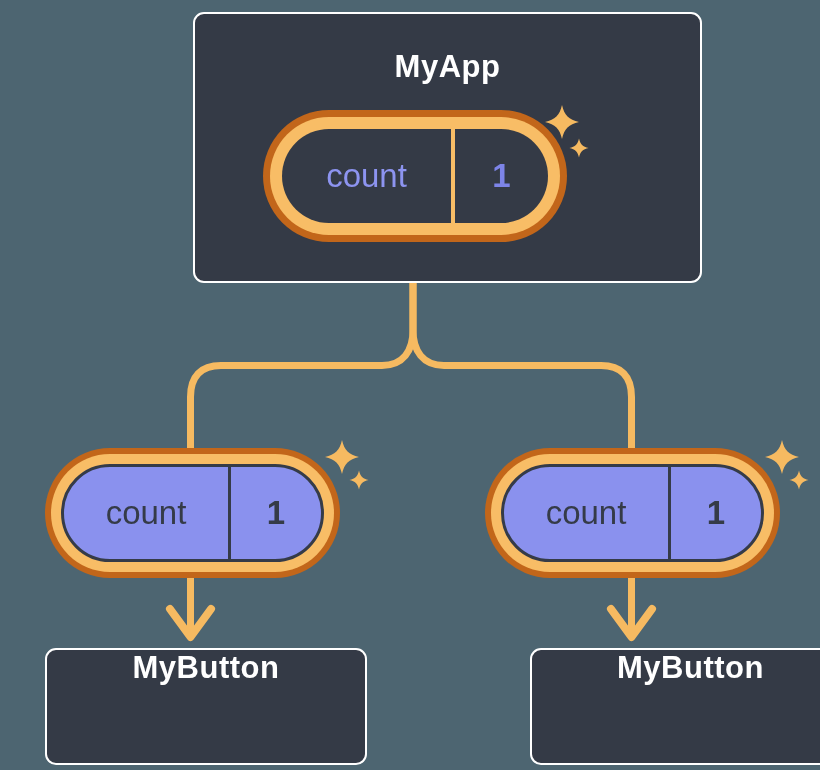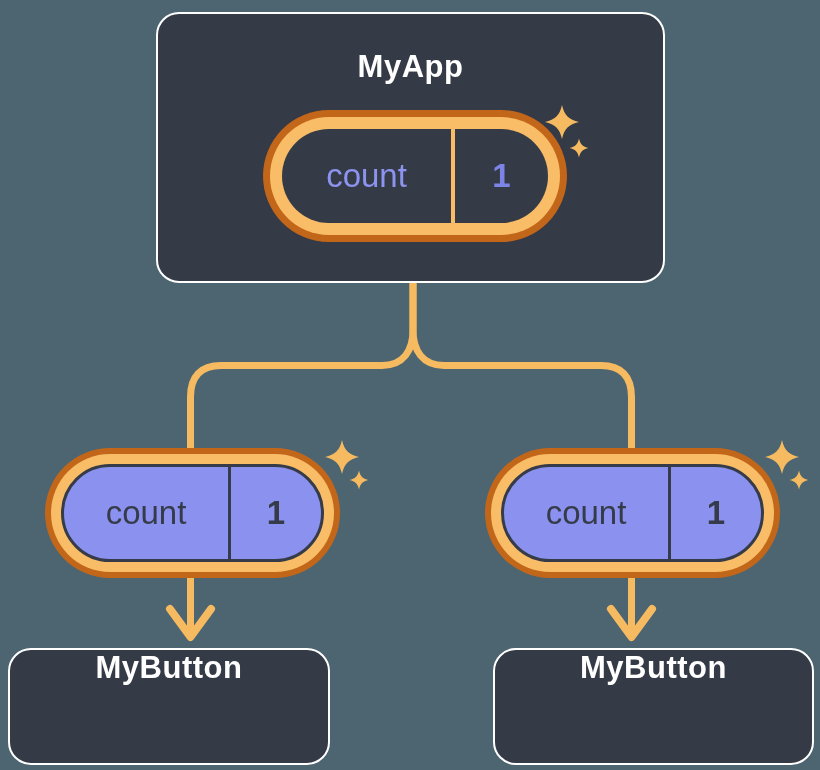--- a/index.html
+++ b/index.html
@@ -20,22 +20,23 @@
   
   .conn{fill:none;stroke:var(--line-orange,#f6ba61);stroke-width:7px;}
   .arrowhead{fill:none;stroke:var(--line-orange,#f6ba61);stroke-width:8px;stroke-linecap:round;stroke-linejoin:round;}
   .sparkle{fill:var(--line-orange,#f6ba61);}
 
   
   .node{
     position:absolute;z-index:2;
     background:var(--card-bg,#343a46);
     border:2px solid var(--card-border,#ffffff);
-    border-radius:23px;
+    border-radius:11px;
     color:var(--card-text,#ffffff);
+    margin-left:37px;
   }
   .node-root{left:156px;top:12px;width:509px;height:271px;}
   .node-leaf{display:flex;align-items:flex-start;justify-content:center;}
   .node-leaf-left{left:8px;top:648px;width:322px;height:117px;}
   .node-leaf-right{left:493px;top:648px;width:321px;height:117px;}
   .node-title{
     position:absolute;left:0;top:35px;width:100%;
     text-align:center;font-size:31px;font-weight:600;letter-spacing:.5px;
   }
   .leaf-label{font-size:31px;font-weight:600;letter-spacing:.5px;}

